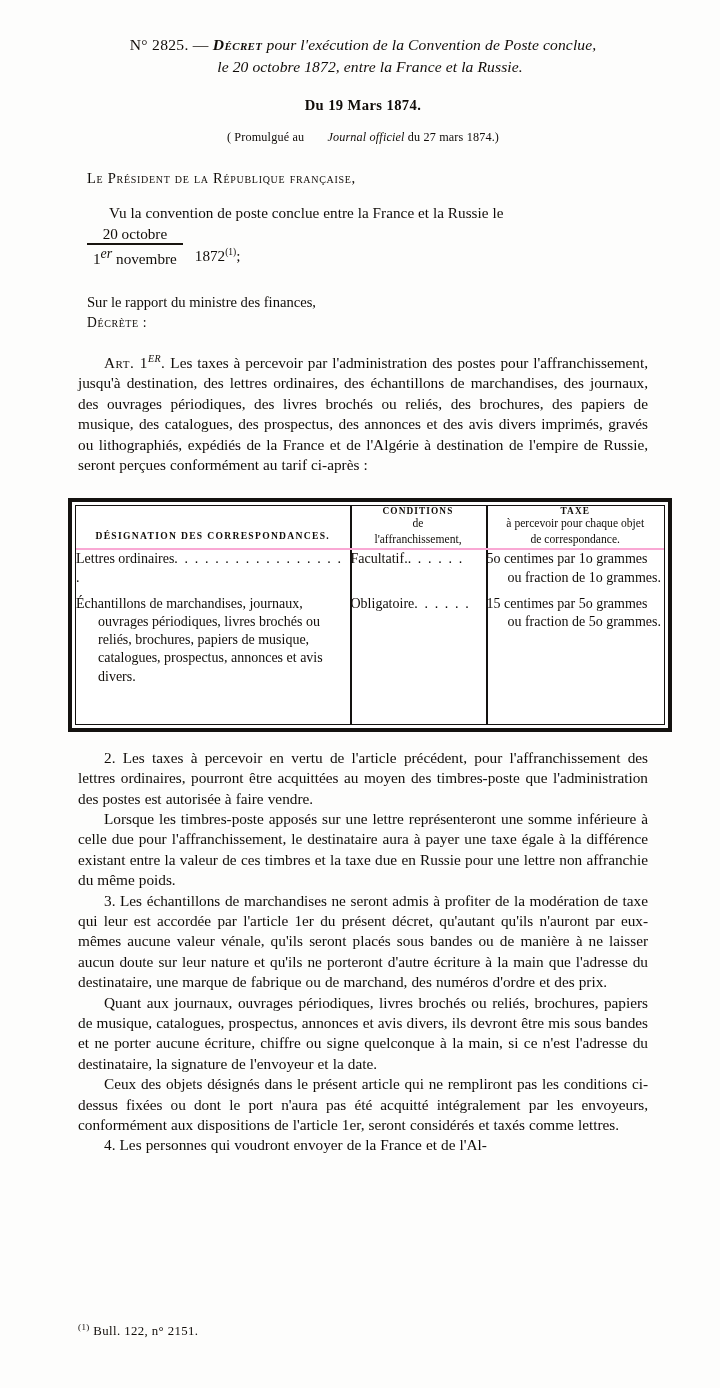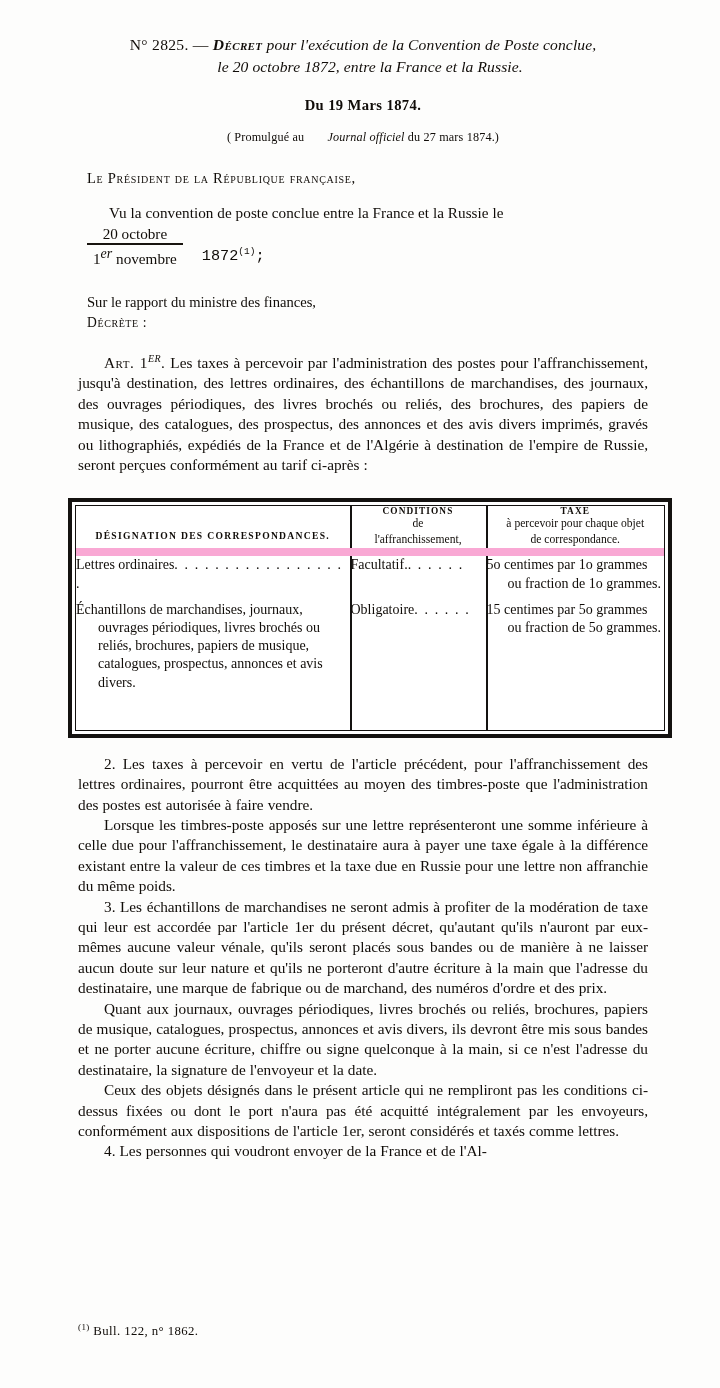--- a/index.html
+++ b/index.html
@@ -104,24 +104,23 @@
   }
   .fraction .numer { padding: 0 6px; text-align: center; }
   .fraction .rule {
     display: block;
     width: 100%;
     border-top: 2px solid #18140f;
     margin: 1px 0 1px 0;
   }
   .fraction .denom { padding: 0 6px; }
   .frac-year {
-    margin-left: 19px;
+    margin-left: 12px;
     align-self: flex-end;
     padding-bottom: 2px;
-    font-family: Liberation Mono, monospace;
   }
   sup.fn { font-size: 9.5px; vertical-align: super; }
   sup.ord { font-size: 14px; vertical-align: super; font-style: italic; }
 
   .rapport {
     margin-top: 24px;
     font-size: 14.6px;
     padding-left: 9px;
     line-height: 1.45;
   }
@@ -175,21 +174,21 @@
   .col-cond  { width: 136px; }
   .col-taxe  { width: auto; }
 
   .vsep-cell {
     border-left: 1px solid #141210;
     box-shadow: inset 3px 0 0 -2px #141210;
   }
   th.head {
     padding: 9px 6px 8px 6px;
     font-weight: normal;
-    border-bottom: 8px solid #f9a8d4;
+    border-bottom: 2px solid #f9a8d4;
   }
   th.head .cap {
     display: block;
     font-size: 9.3px;
     font-variant: small-caps;
     letter-spacing: 1.1px;
     font-weight: bold;
     text-align: center;
   }
   th.head .sub {
@@ -331,16 +330,16 @@
     <p class="body">Lorsque les timbres-poste apposés sur une lettre représenteront une somme inférieure à celle due pour l'affranchissement, le destinataire aura à payer une taxe égale à la différence existant entre la valeur de ces timbres et la taxe due en Russie pour une lettre non affranchie du même poids.</p>
     <p class="body">3. Les échantillons de marchandises ne seront admis à profiter de la modération de taxe qui leur est accordée par l'article 1er du présent décret, qu'autant qu'ils n'auront par eux-mêmes aucune valeur vénale, qu'ils seront placés sous bandes ou de manière à ne laisser aucun doute sur leur nature et qu'ils ne porteront d'autre écriture à la main que l'adresse du destinataire, une marque de fabrique ou de marchand, des numéros d'ordre et des prix.</p>
     <p class="body">Quant aux journaux, ouvrages périodiques, livres brochés ou reliés, brochures, papiers de musique, catalogues, prospectus, annonces et avis divers, ils devront être mis sous bandes et ne porter aucune écriture, chiffre ou signe quelconque à la main, si ce n'est l'adresse du destinataire, la signature de l'envoyeur et la date.</p>
     <p class="body">Ceux des objets désignés dans le présent article qui ne rempliront pas les conditions ci-dessus fixées ou dont le port n'aura pas été acquitté intégralement par les envoyeurs, conformément aux dispositions de l'article 1er, seront considérés et taxés comme lettres.</p>
     <p class="body">4. Les personnes qui voudront envoyer de la France et de l'Al-</p>
 
   </div>
 
   <div class="footnote">
     <sup>(1)</sup>
-    <span>Bull. 122, n° 1862.</span>
+    <span>Bull. 122, n° 2151.</span>
   </div>
 
 </div>
 
 </body></html>

